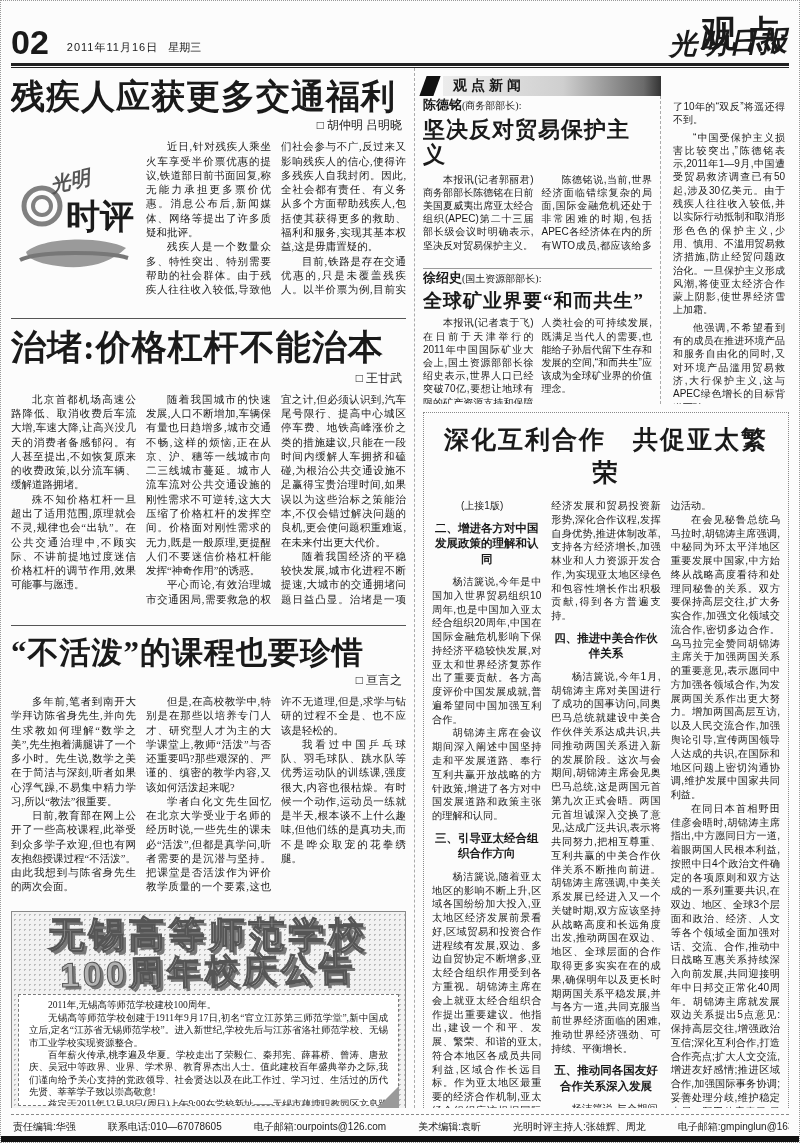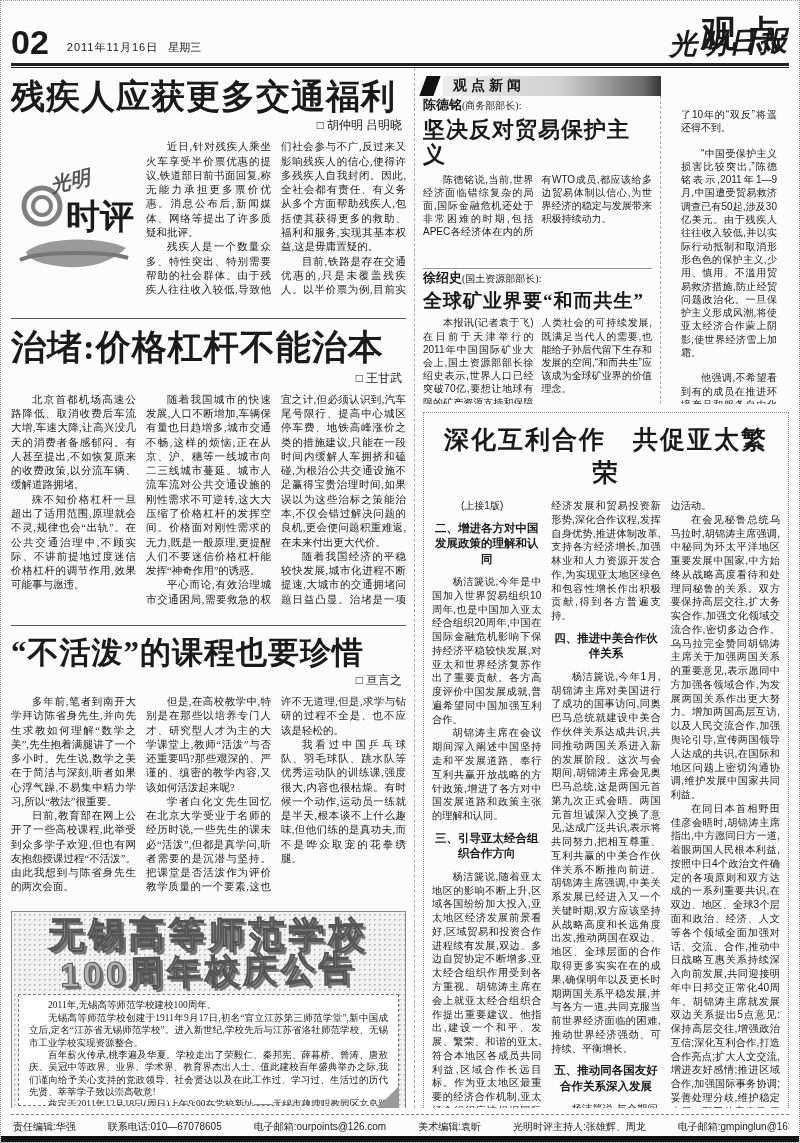--- a/index.html
+++ b/index.html
@@ -60,21 +60,21 @@
   .news-item .speaker { font-family:Liberation Serif, serif; font-size:13px; font-weight:bold; }
   .news-item .speaker .sp-title { font-size:10px; font-weight:normal; }
   .nheadline { font-family:"Liberation Serif",serif; font-weight:bold; letter-spacing:1px; margin:3px 0 5px 0; line-height:1.15; }
   .nh1 { font-size:22px; }
   .nh2 { font-size:19px; }
   .nbody { column-count:2; column-gap:8px; font-size:10px; line-height:1.32; text-align:justify; overflow:hidden; }
   .nbody p { margin:0; text-indent:2em; }
   .nb1 { height:96px; border-bottom:1px solid #999; padding-bottom:4px; }
   .nb2 { height:96px; }
   .news-cont { flex:1; padding-left:8px; font-size:10px; line-height:1.33; text-align:justify; overflow:hidden; }
-  .news-cont p { margin:12px; text-indent:2em; }
+  .news-cont p { margin:4px; text-indent:2em; }
   .news-cont p.cut { text-indent:0; }
   .news-cont p.gap { margin-top:16px; }
   
   .feature { border:1px dotted #888; margin-top:8px; height:702px; padding:8px 8px 6px 8px; overflow:hidden; }
   .feature-title { text-align:center; font-family:"Liberation Serif",serif; font-weight:bold;
     font-size:25px; letter-spacing:2px; margin:2px 0 10px 0; }
   .feature-body { column-count:3; column-gap:10px; font-size:10.2px; line-height:1.35;
     text-align:justify; height:632px; overflow:hidden; }
   .feature-body p { margin:0; text-indent:2em; }
   .feature-body .note { text-indent:0; font-size:10px; margin-bottom:4px;margin-left:29px; }
@@ -170,20 +170,21 @@
 
       <div class="news-area">
         <div class="news-items">
 
           <div class="news-item">
             <div class="speaker">
               <span>陈德铭</span><span class="sp-title">(商务部部长):</span>
             </div>
             <div class="nheadline nh1">坚决反对贸易保护主义</div>
             <div class="nbody nb1">
+              <p>本报讯(记者郭丽君)商务部部长陈德铭在日前美国夏威夷出席亚太经合组织(APEC)第二十三届部长级会议时明确表示,坚决反对贸易保护主义。</p>
               <p>陈德铭说,当前,世界经济面临错综复杂的局面,国际金融危机还处于非常困难的时期,包括APEC各经济体在内的所有WTO成员,都应该给多边贸易体制以信心,为世界经济的稳定与发展带来积极持续动力。</p>
 
             </div>
           </div>
 
           <div class="news-item">
             <div class="speaker">
               <span>徐绍史</span><span class="sp-title">(国土资源部部长):</span>
             </div>
             <div class="nheadline nh2">全球矿业界要“和而共生”</div>

